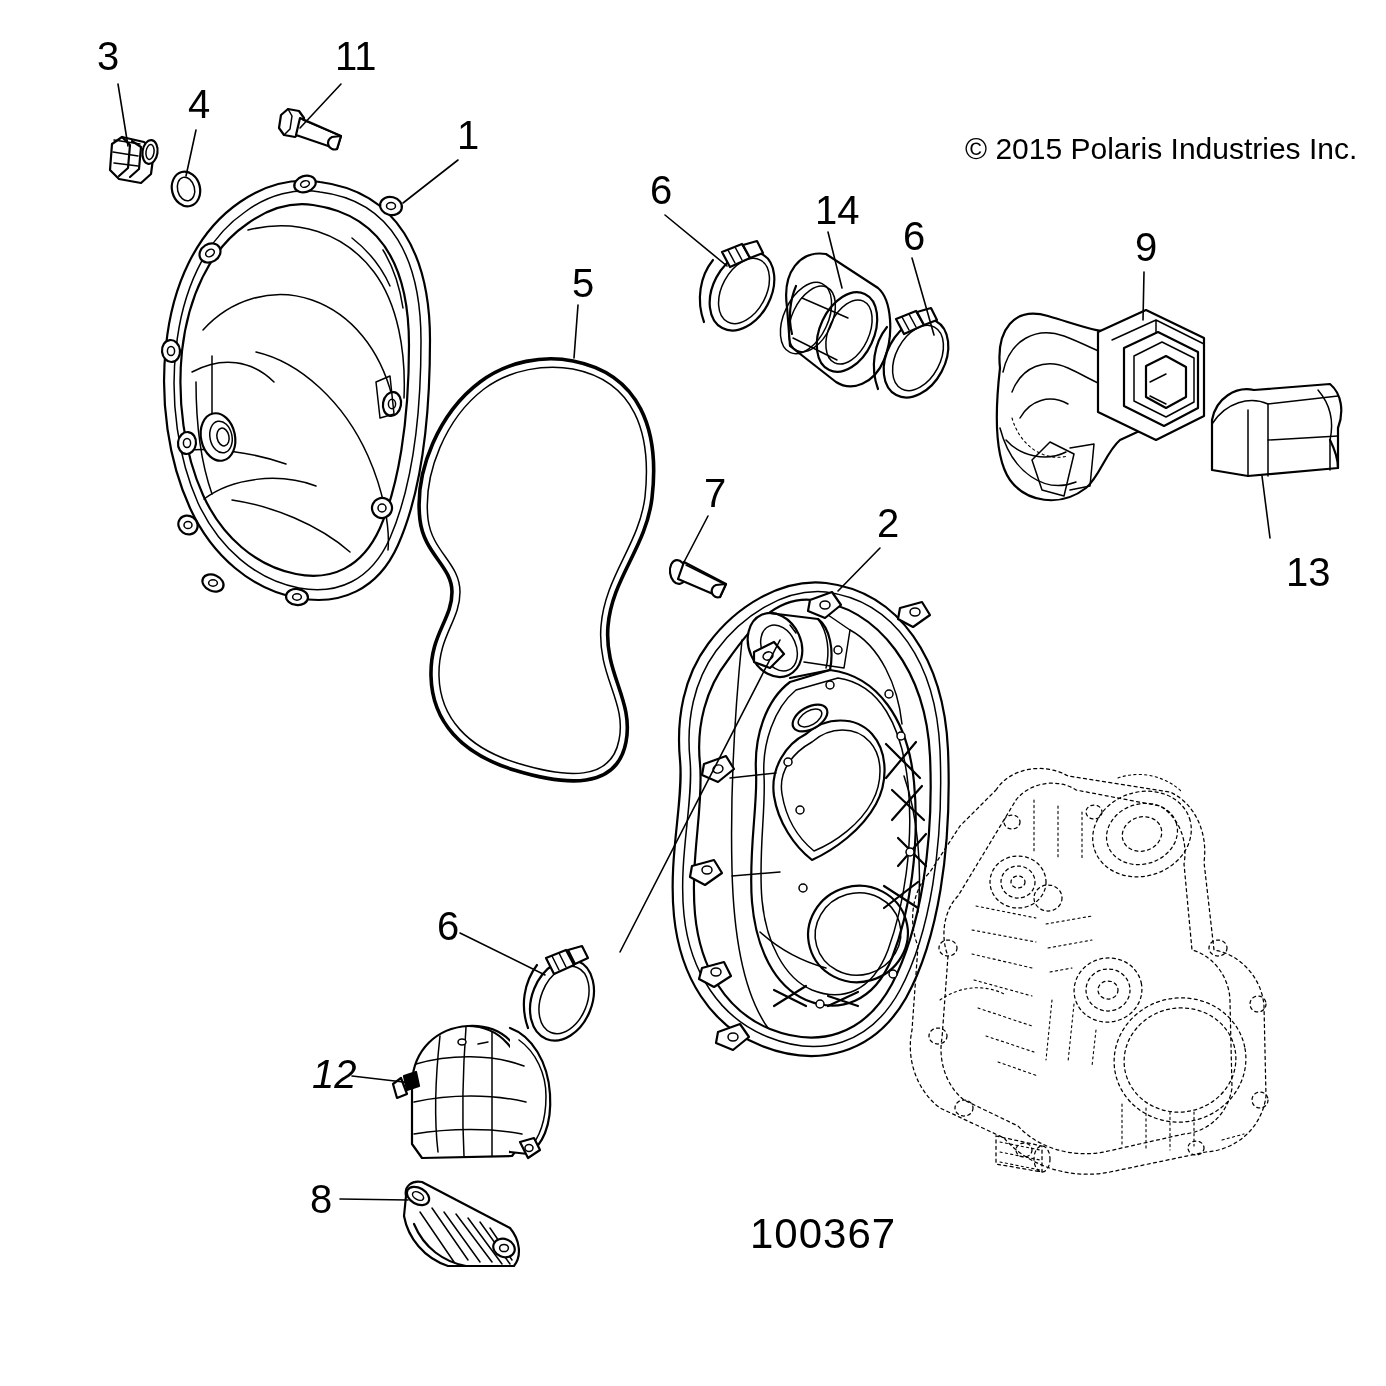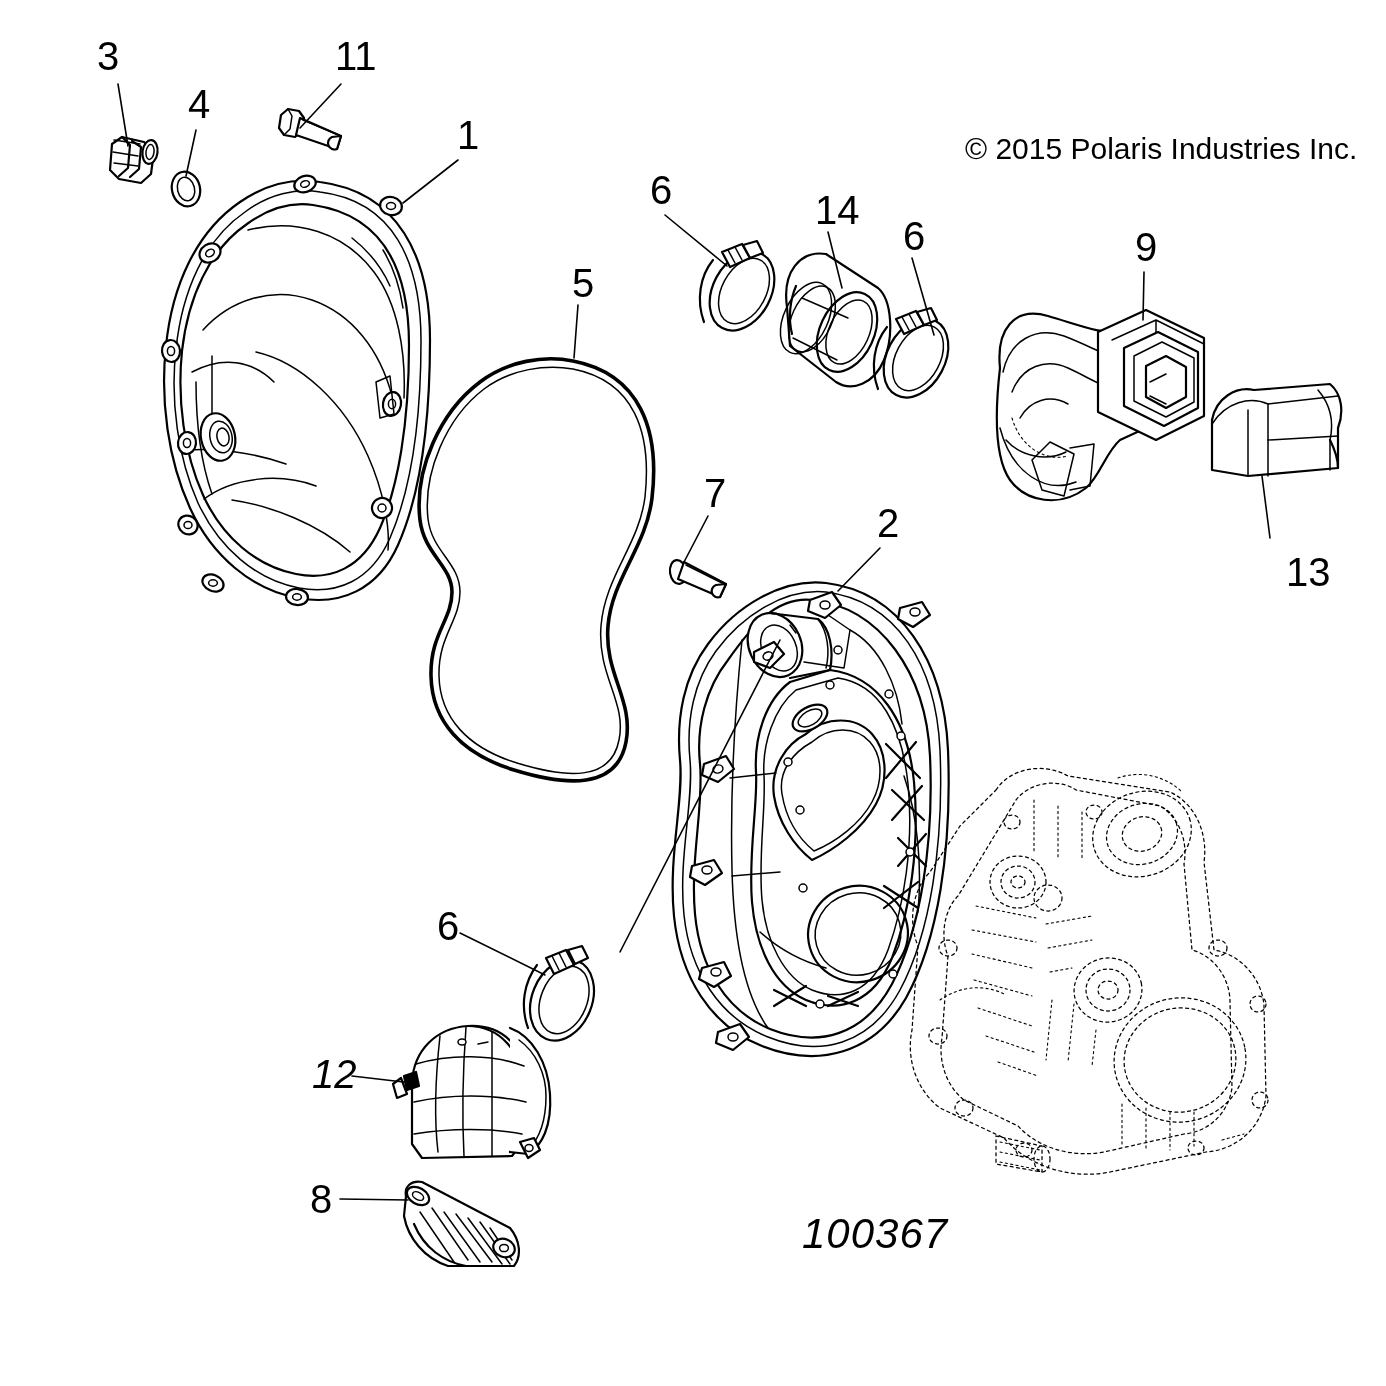--- a/index.html
+++ b/index.html
@@ -6,23 +6,23 @@
   html,body{margin:0;padding:0;background:#ffffff;}
   body{width:1386px;height:1386px;overflow:hidden;
        font-family:"Liberation Sans", sans-serif;color:#000;}
   #stage{position:relative;width:1386px;height:1386px;background:#fff;}
   #art{position:absolute;left:0;top:0;width:1386px;height:1386px;}
   .lbl{position:absolute;font-family:"Liberation Sans", sans-serif;
        font-size:40px;line-height:40px;color:#000;white-space:nowrap;
        font-weight:400;}
   #copy{position:absolute;left:965px;top:133px;font-size:30px;
         line-height:32px;white-space:nowrap;font-family:"Liberation Sans", sans-serif;}
-  #pnum{position:absolute;left:802px;top:1212px;font-size:42px;
+  #pnum{position:absolute;left:750px;top:1212px;font-size:42px;
         line-height:44px;letter-spacing:1px;white-space:nowrap;
-        font-family:"Liberation Sans", sans-serif;font-style:italic;}
+        font-family:"Liberation Sans", sans-serif;}
 </style>
 </head>
 <body>
 
 <div id="stage">
 
   <svg id="art" viewBox="0 0 1386 1386" xmlns="http://www.w3.org/2000/svg">
 
     <defs>
       <style>

